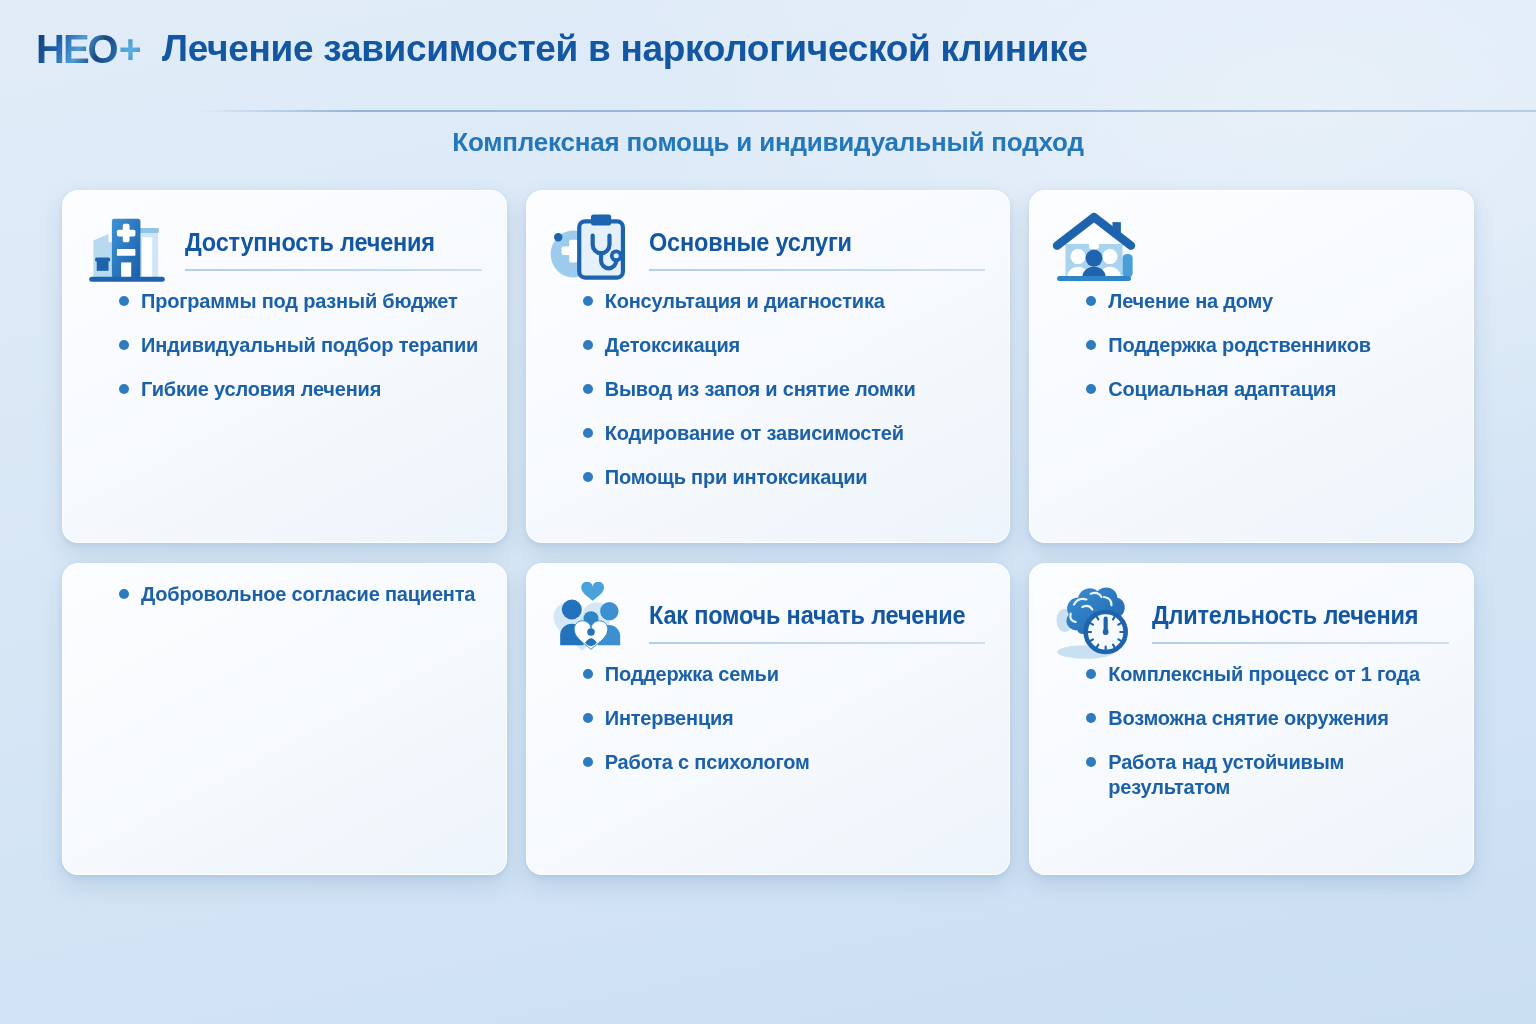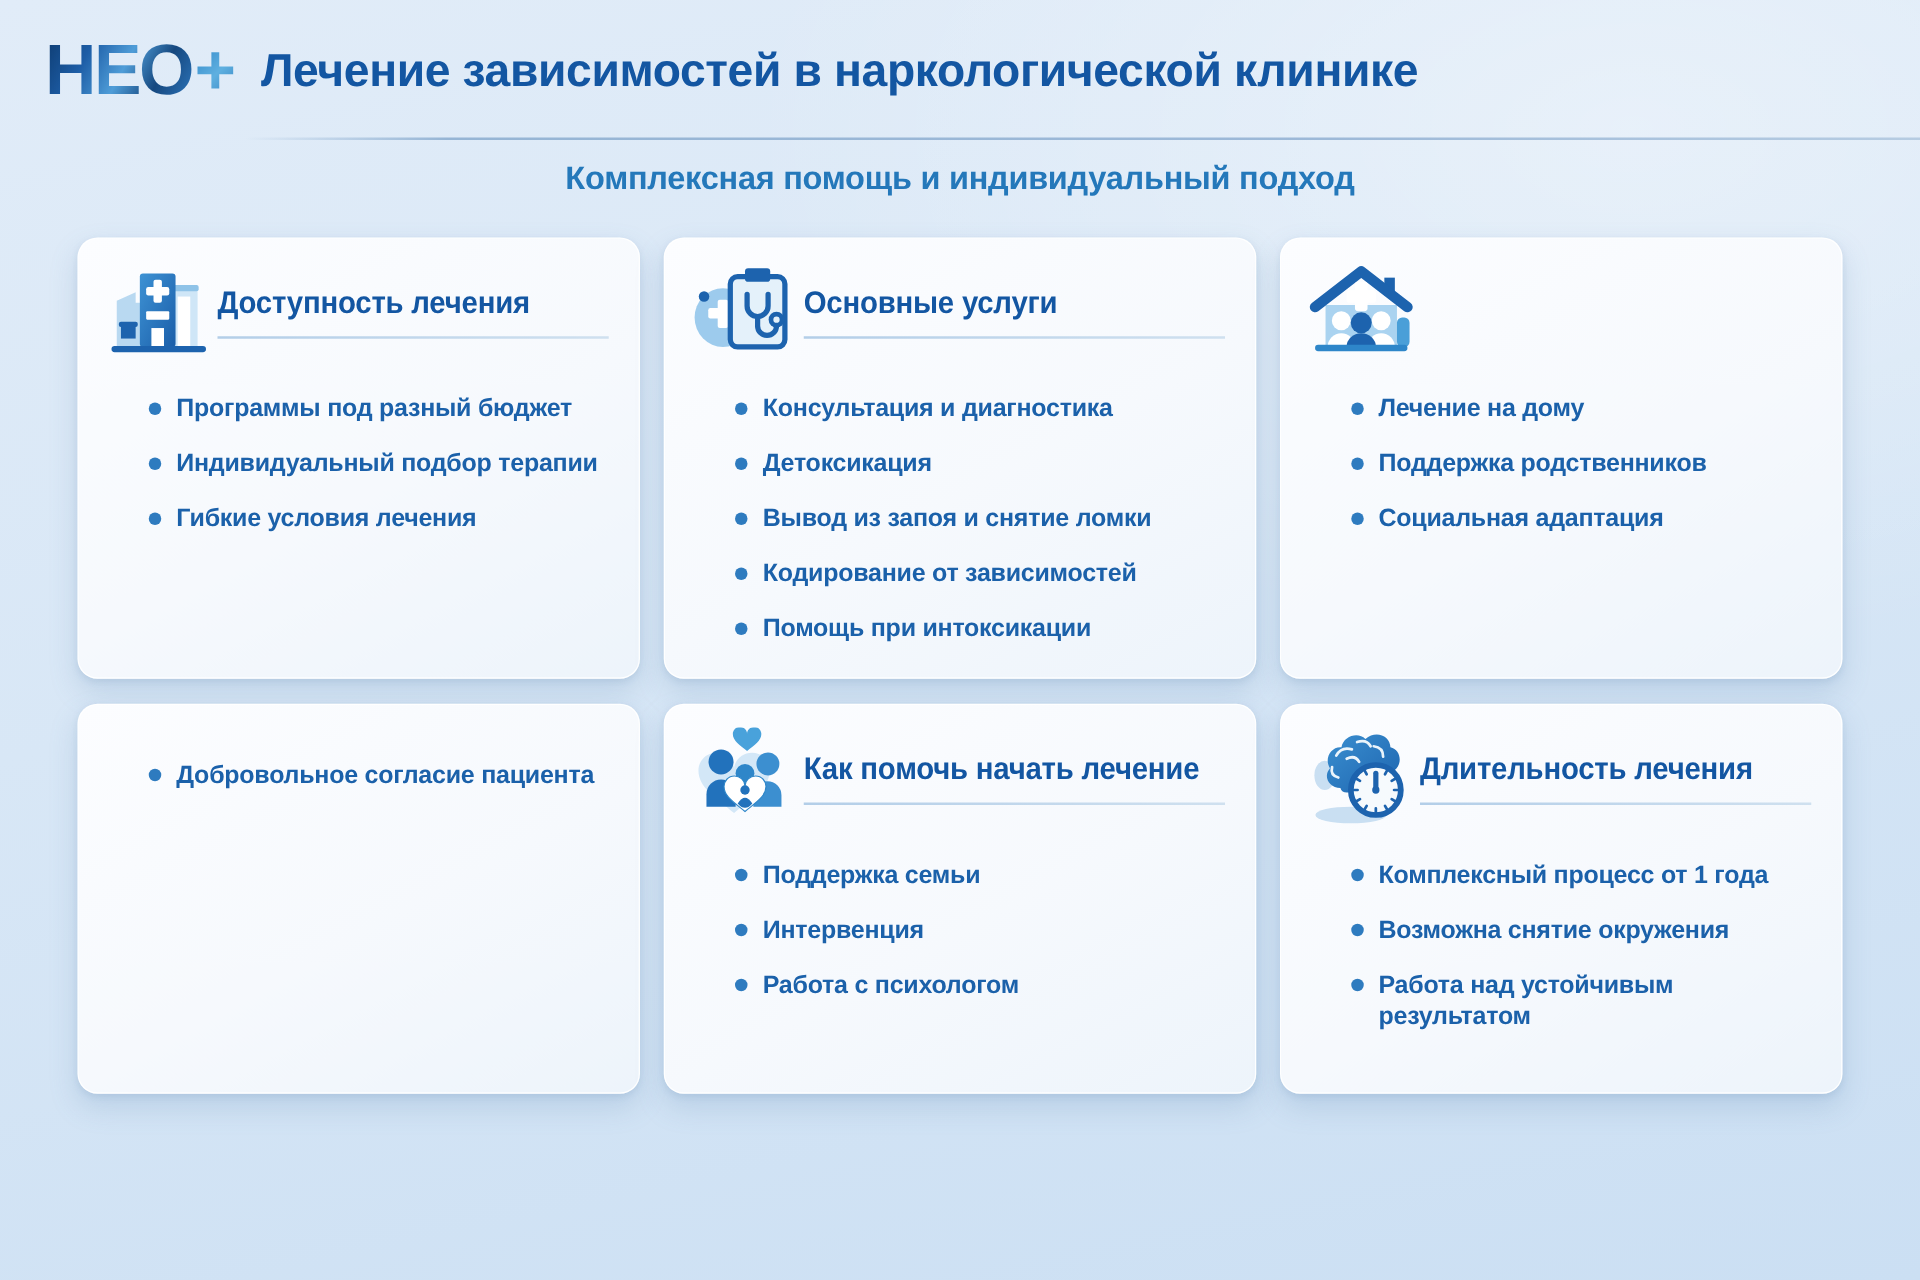--- a/index.html
+++ b/index.html
@@ -7,21 +7,21 @@
   body {
     font-family:"Liberation Sans","DejaVu Sans",sans-serif;
     background:
       radial-gradient(1200px 700px at 85% 10%, rgba(255,255,255,.35), rgba(255,255,255,0) 60%),
       linear-gradient(168deg,#e1ecf8 0%,#d8e7f6 45%,#cbdff3 100%);
     position:relative;
   }
 
   
   .header { position:absolute; left:36px; top:28px; right:30px; display:flex; align-items:center; gap:22px; }
-  .logo { font-size:57px; font-weight:bold; letter-spacing:-2px; line-height:1;
+  .logo { font-size:40px; font-weight:bold; letter-spacing:-2px; line-height:1;
           display:flex; align-items:center; }
   .logo .neo {
     background:linear-gradient(118deg,#0d3a6e 0%,#1d5da6 28%,#4f9dd8 52%,#16487f 74%,#2e79c0 100%);
     -webkit-background-clip:text; background-clip:text; color:transparent; -webkit-text-fill-color:transparent;
   }
   .logo .plus {
     background:linear-gradient(135deg,#2f86c8 10%,#5fb0e0 55%,#2a77b9 100%);
     -webkit-background-clip:text; background-clip:text; color:transparent; -webkit-text-fill-color:transparent;
     margin-left:2px;
   }
@@ -33,31 +33,31 @@
 
   
   .cards { position:absolute; top:190px; left:62px; right:62px;
     display:grid; grid-template-columns:repeat(3,1fr); grid-template-rows:353px 312px; gap:20px 19px; }
   .card {
     background:linear-gradient(152deg,#fcfdff 0%,#f6f9fd 55%,#edf4fb 100%);
     border:1px solid rgba(255,255,255,.95); border-radius:16px;
     box-shadow:0 10px 22px rgba(96,136,176,.22), 0 2px 5px rgba(96,136,176,.14);
     padding:18px 24px 16px 22px;
   }
-  .card-header { display:flex; align-items:center; gap:5px; }
+  .card-header { display:flex; align-items:center; gap:16px; }
   .card-icon { width:84px; height:80px; flex:0 0 auto; }
   .card-icon svg { width:100%; height:100%; display:block; }
   .card-head-right { flex:1; min-width:0; }
   .card-title { display:inline-block; transform:scaleX(.94); transform-origin:left center;
     font-size:25px; font-weight:bold; color:#1356a2; letter-spacing:-0.2px; white-space:nowrap; }
   .card-title-divider { height:2px; margin-top:12px;
     background:linear-gradient(to right,#b3cee8,#cdderf 100%);
     background:linear-gradient(to right,#b3cee8,#cfe0ef); }
 
-  .card-list { list-style:none; margin:26px 0 0; padding:0 0 0 34px;
+  .card-list { list-style:none; margin:0 0 0; padding:0 0 0 34px;
     display:flex; flex-direction:column; gap:19px; }
   .card-list li { display:flex; align-items:flex-start; gap:12px;
     font-size:20px; font-weight:bold; color:#1b61aa; line-height:1.25; letter-spacing:-0.2px; }
   .dot { width:10px; height:10px; border-radius:50%; background:#2e7bbf; margin-top:7px; flex:0 0 auto; }
 </style>
 </head>
 <body>
 
 <div class="header">
   <div class="logo">

